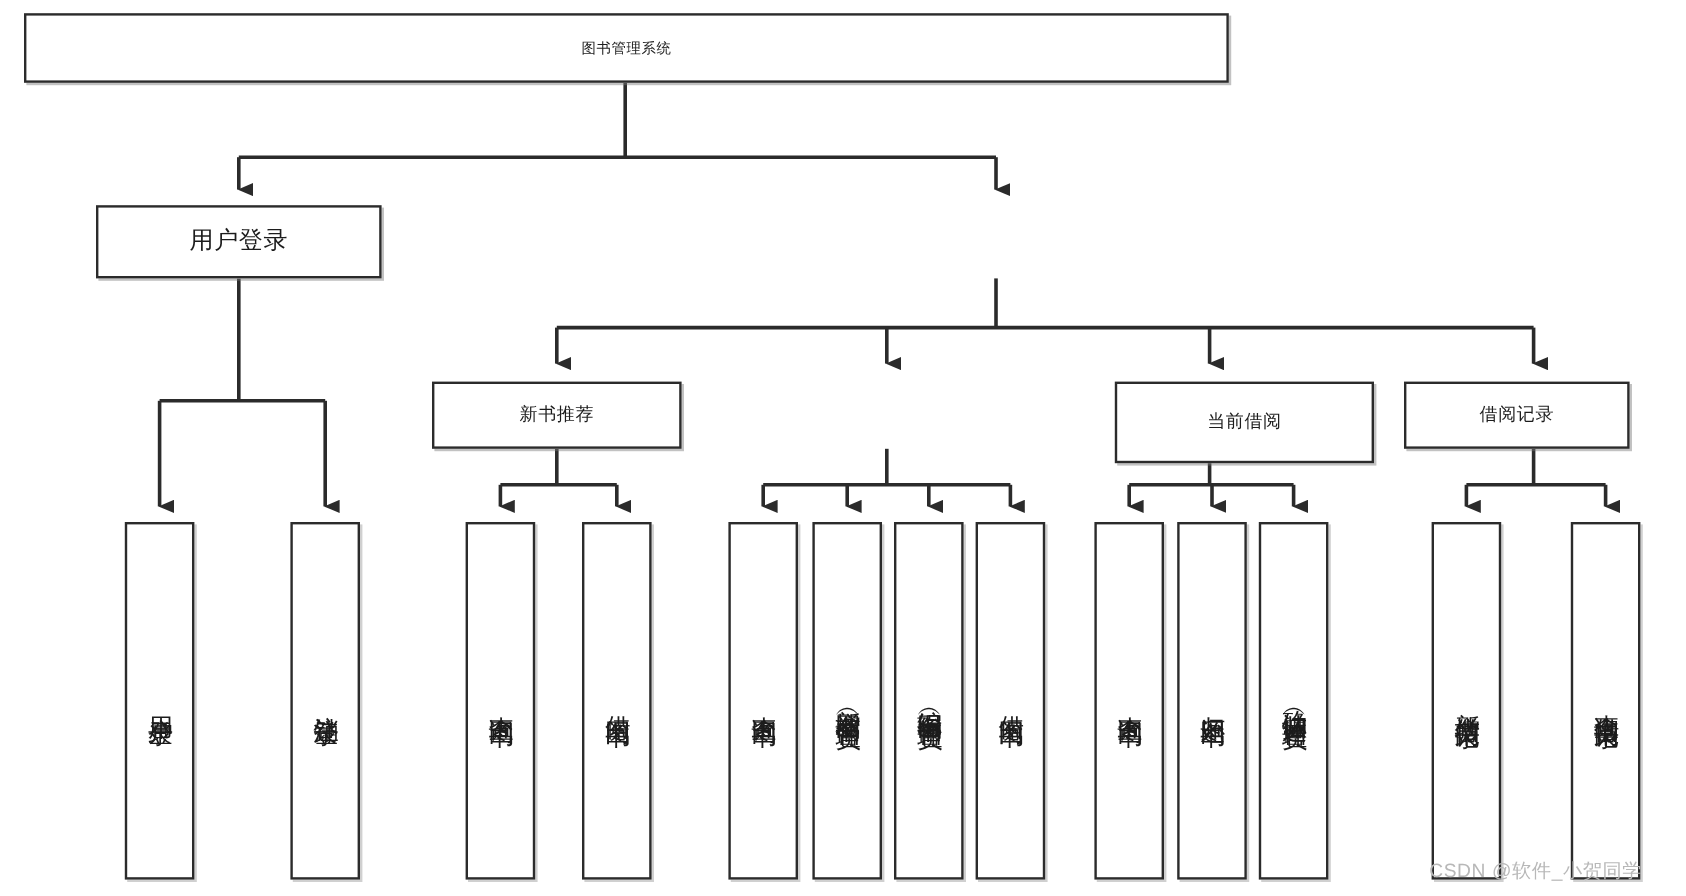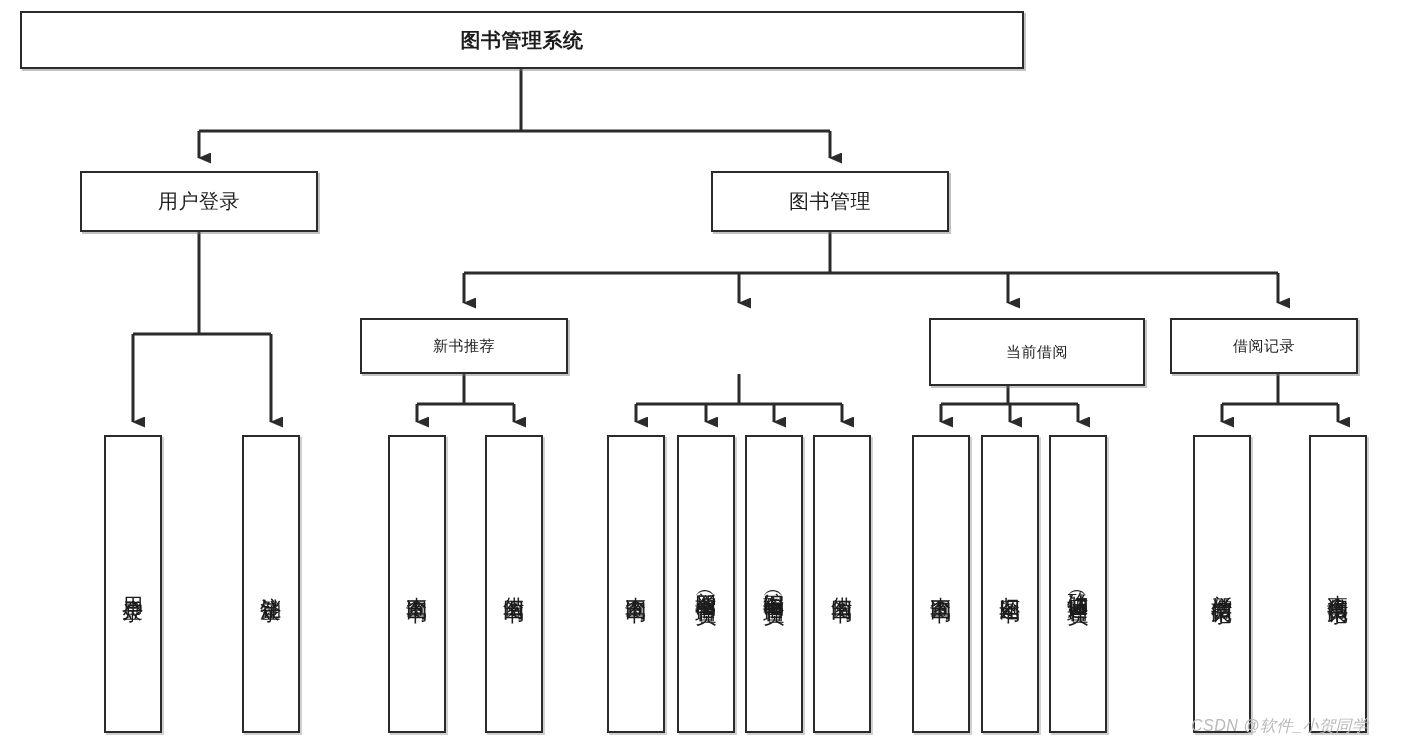--- a/index.html
+++ b/index.html
@@ -39,21 +39,21 @@
   .node.shadow {
     box-shadow: 2px 2px 0 rgba(120,120,120,0.45);
   }
   .node-label {
     font-size: 19px;
     line-height: 1.25;
     letter-spacing: 0.5px;
     white-space: nowrap;
     color: #1c1c1c;
   }
-  .node.root .node-label { font-size: 20px; font-weight: bold; }
+  .node.root .node-label { font-size: 12px; }
   .node.level2 .node-label { font-size: 20px; }
   .node.level3 .node-label { font-size: 15px; }
   .leaf {
     position: absolute;
     box-sizing: border-box;
     background: #ffffff;
     border: 2px solid #2b2b2b;
     display: flex;
     align-items: center;
     justify-content: center;
@@ -69,21 +69,20 @@
     color: #1c1c1c;
     white-space: nowrap;
   }
   .watermark {
     position: absolute;
     font-size: 16px;
     color: #b8b8b8;
     letter-spacing: 0.5px;
     z-index: 3;
     white-space: nowrap;
-    font-style: italic;
   }
 </style>
 </head>
 <body>
 
 <div id="canvas">
 
   <svg id="wires" viewBox="0 0 1405 747">
     <defs>
       <marker id="arr" markerWidth="11" markerHeight="13" refX="5.5" refY="12" orient="auto" markerUnits="userSpaceOnUse">
@@ -135,23 +134,20 @@
   </svg>
 
   <div class="node root shadow" style="left:20px; top:11px; width:1004px; height:58px;">
     <span class="node-label">图书管理系统</span>
   </div>
 
   <div class="node level2 shadow" style="left:80px; top:171px; width:238px; height:61px;">
     <span class="node-label">用户登录</span>
   </div>
 
-  <div class="node level2 shadow" style="left:711px; top:171px; width:238px; height:61px;">
-    <span class="node-label">图书管理</span>
-  </div>
 
   <div class="node level3 shadow" style="left:360px; top:318px; width:208px; height:56px;">
     <span class="node-label">新书推荐</span>
   </div>
 
 
   <div class="node level3 shadow" style="left:929px; top:318px; width:216px; height:68px;">
     <span class="node-label">当前借阅</span>
   </div>
 

